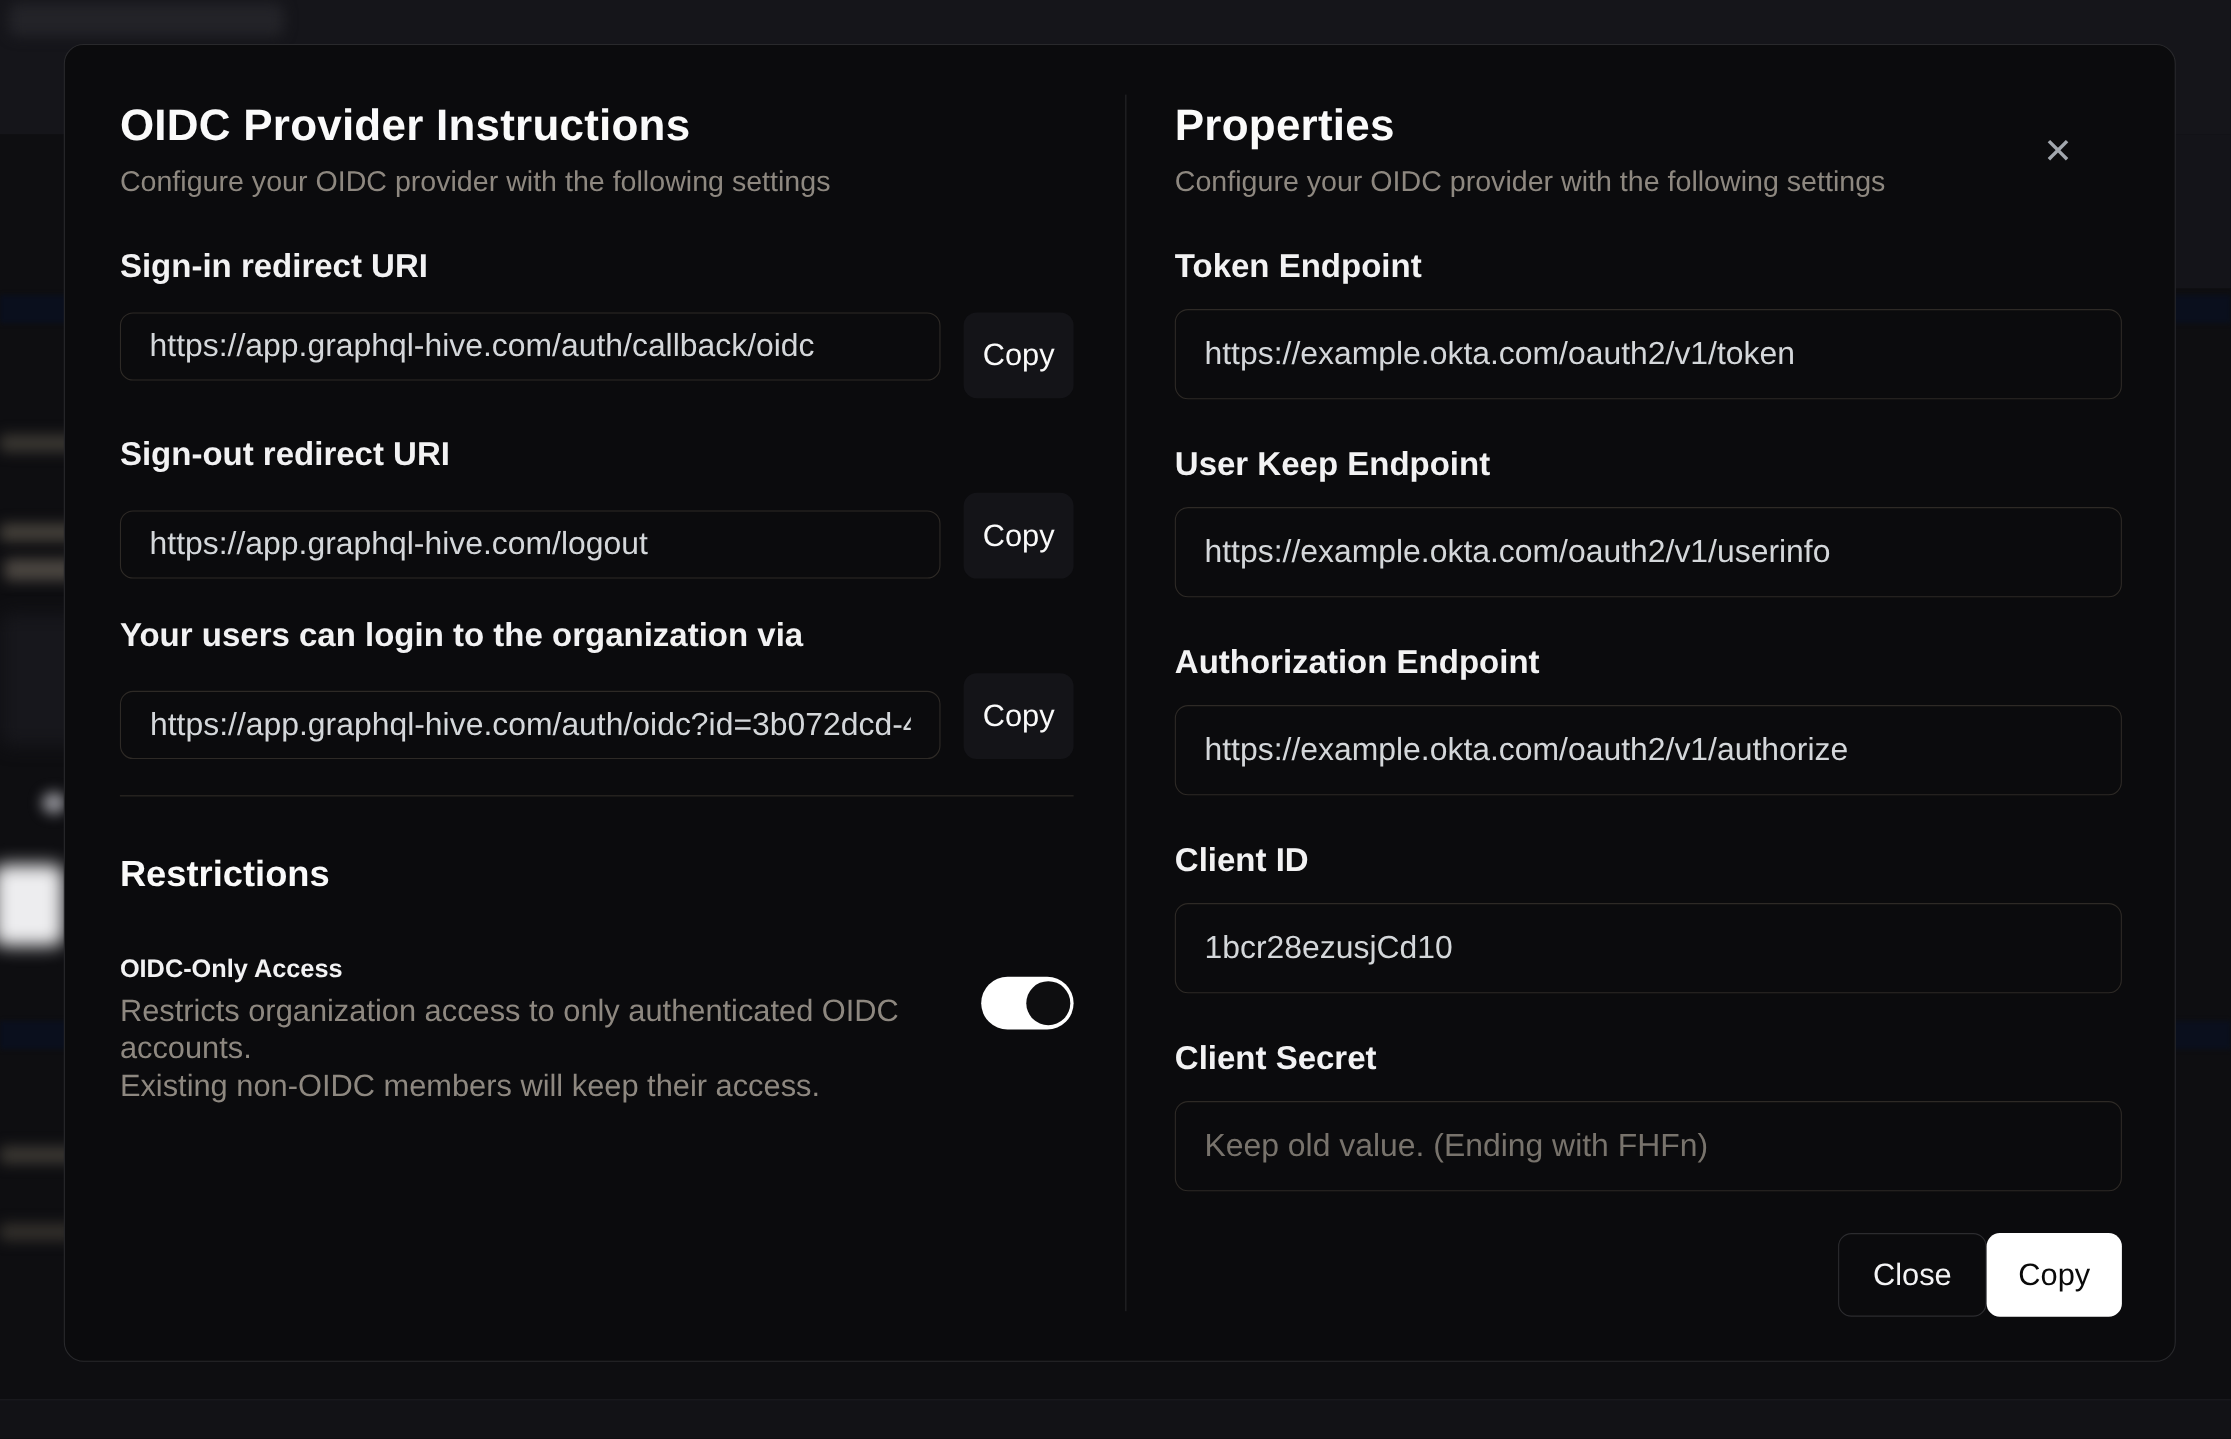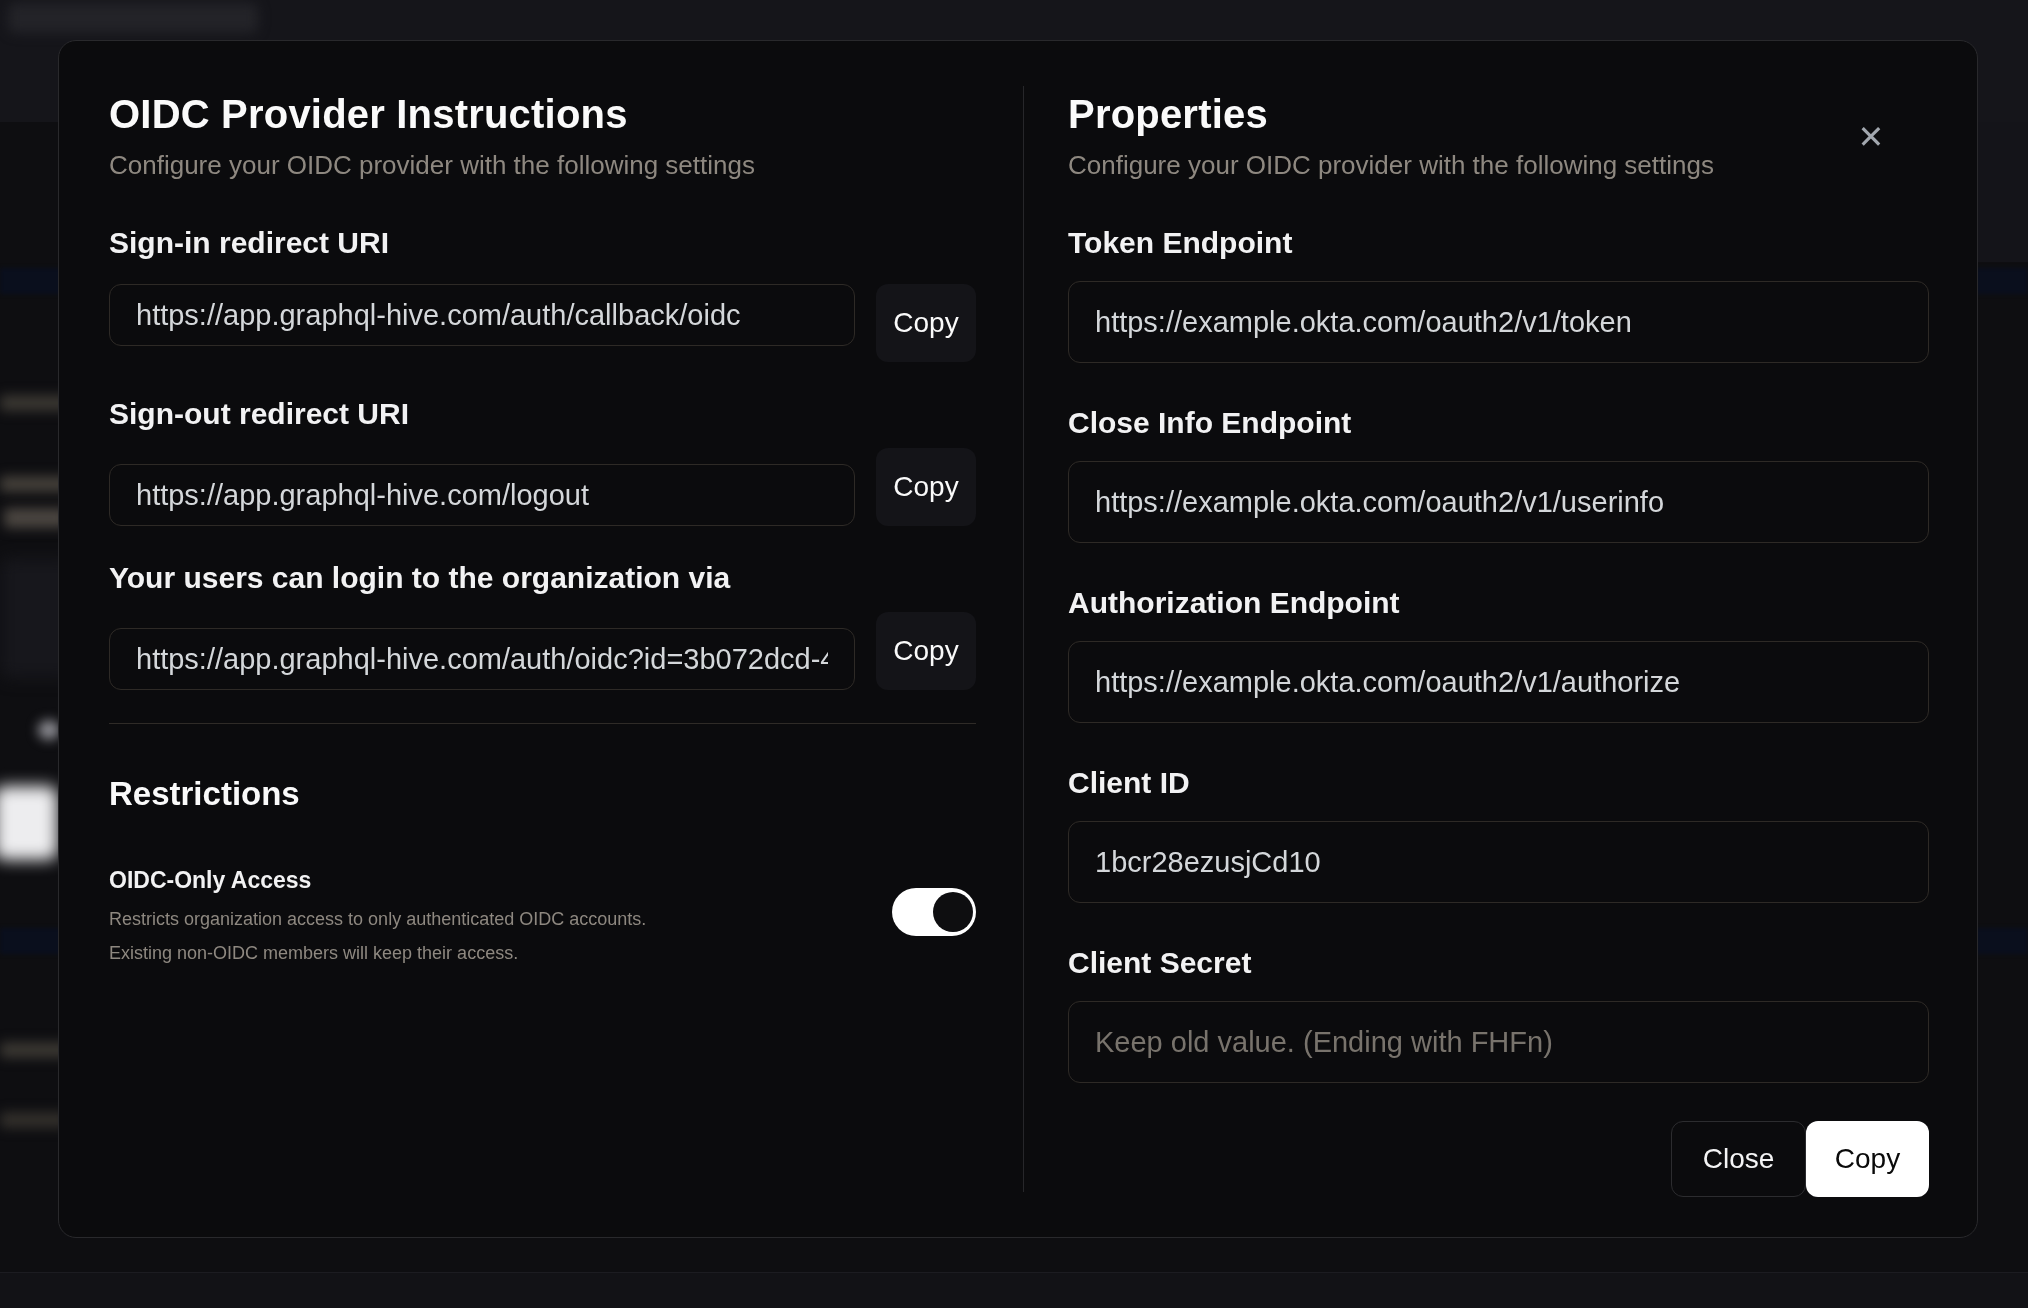--- a/index.html
+++ b/index.html
@@ -70,21 +70,21 @@
     background:#141418; border:none; border-radius:12px;
     color:#fafafa; font-size:28px; font-weight:400; font-family:inherit; cursor:pointer;
   }
 
   hr.section-divider { border:none; border-top:1px solid #2f2b27; margin-top:33px; }
 
   h2.section-title { font-size:33px; line-height:40px; font-weight:700; color:#fafafa; margin-top:50px; }
 
   .switch-row { margin-top:50px; position:relative; padding-right:120px; }
   .switch-label { font-size:23px; line-height:32px; font-weight:700; color:#f2f2f3; }
-  .switch-desc { font-size:18px; line-height:34px; color:#8e8880; margin-top:6px; }
+  .switch-desc { font-size:28px; line-height:34px; color:#8e8880; margin-top:6px; }
   .switch {
     position:absolute; right:0; top:24px; width:84px; height:48px;
     background:#ffffff; border-radius:24px; cursor:pointer; border:none;
   }
   .switch .knob {
     position:absolute; right:3px; top:4px; width:40px; height:40px;
     border-radius:50%; background:#0e0e10;
   }
 
   .actions { margin-top:38px; display:flex; justify-content:flex-end; }
@@ -163,21 +163,21 @@
 
   <div class="pane-right">
     <button class="x-btn">✕</button>
 
     <h1 class="title">Properties</h1>
     <p class="subtitle">Configure your OIDC provider with the following settings</p>
 
     <div class="field-label mt-first">Token Endpoint</div>
     <input class="text-input mt-input-r" type="text" value="https://example.okta.com/oauth2/v1/token" style="">
 
-    <div class="field-label mt-label-r">Close Info Endpoint</div>
+    <div class="field-label mt-label-r">User Keep Endpoint</div>
     <input class="text-input mt-input-r" type="text" value="https://example.okta.com/oauth2/v1/userinfo" style="">
 
     <div class="field-label mt-label-r">Authorization Endpoint</div>
     <input class="text-input mt-input-r" type="text" value="https://example.okta.com/oauth2/v1/authorize" style="">
 
     <div class="field-label mt-label-r">Client ID</div>
     <input class="text-input mt-input-r" type="text" value="1bcr28ezusjCd10" style="">
 
     <div class="field-label mt-label-r">Client Secret</div>
     <input class="text-input mt-input-r" type="text" placeholder="Keep old value. (Ending with FHFn)" style="">

